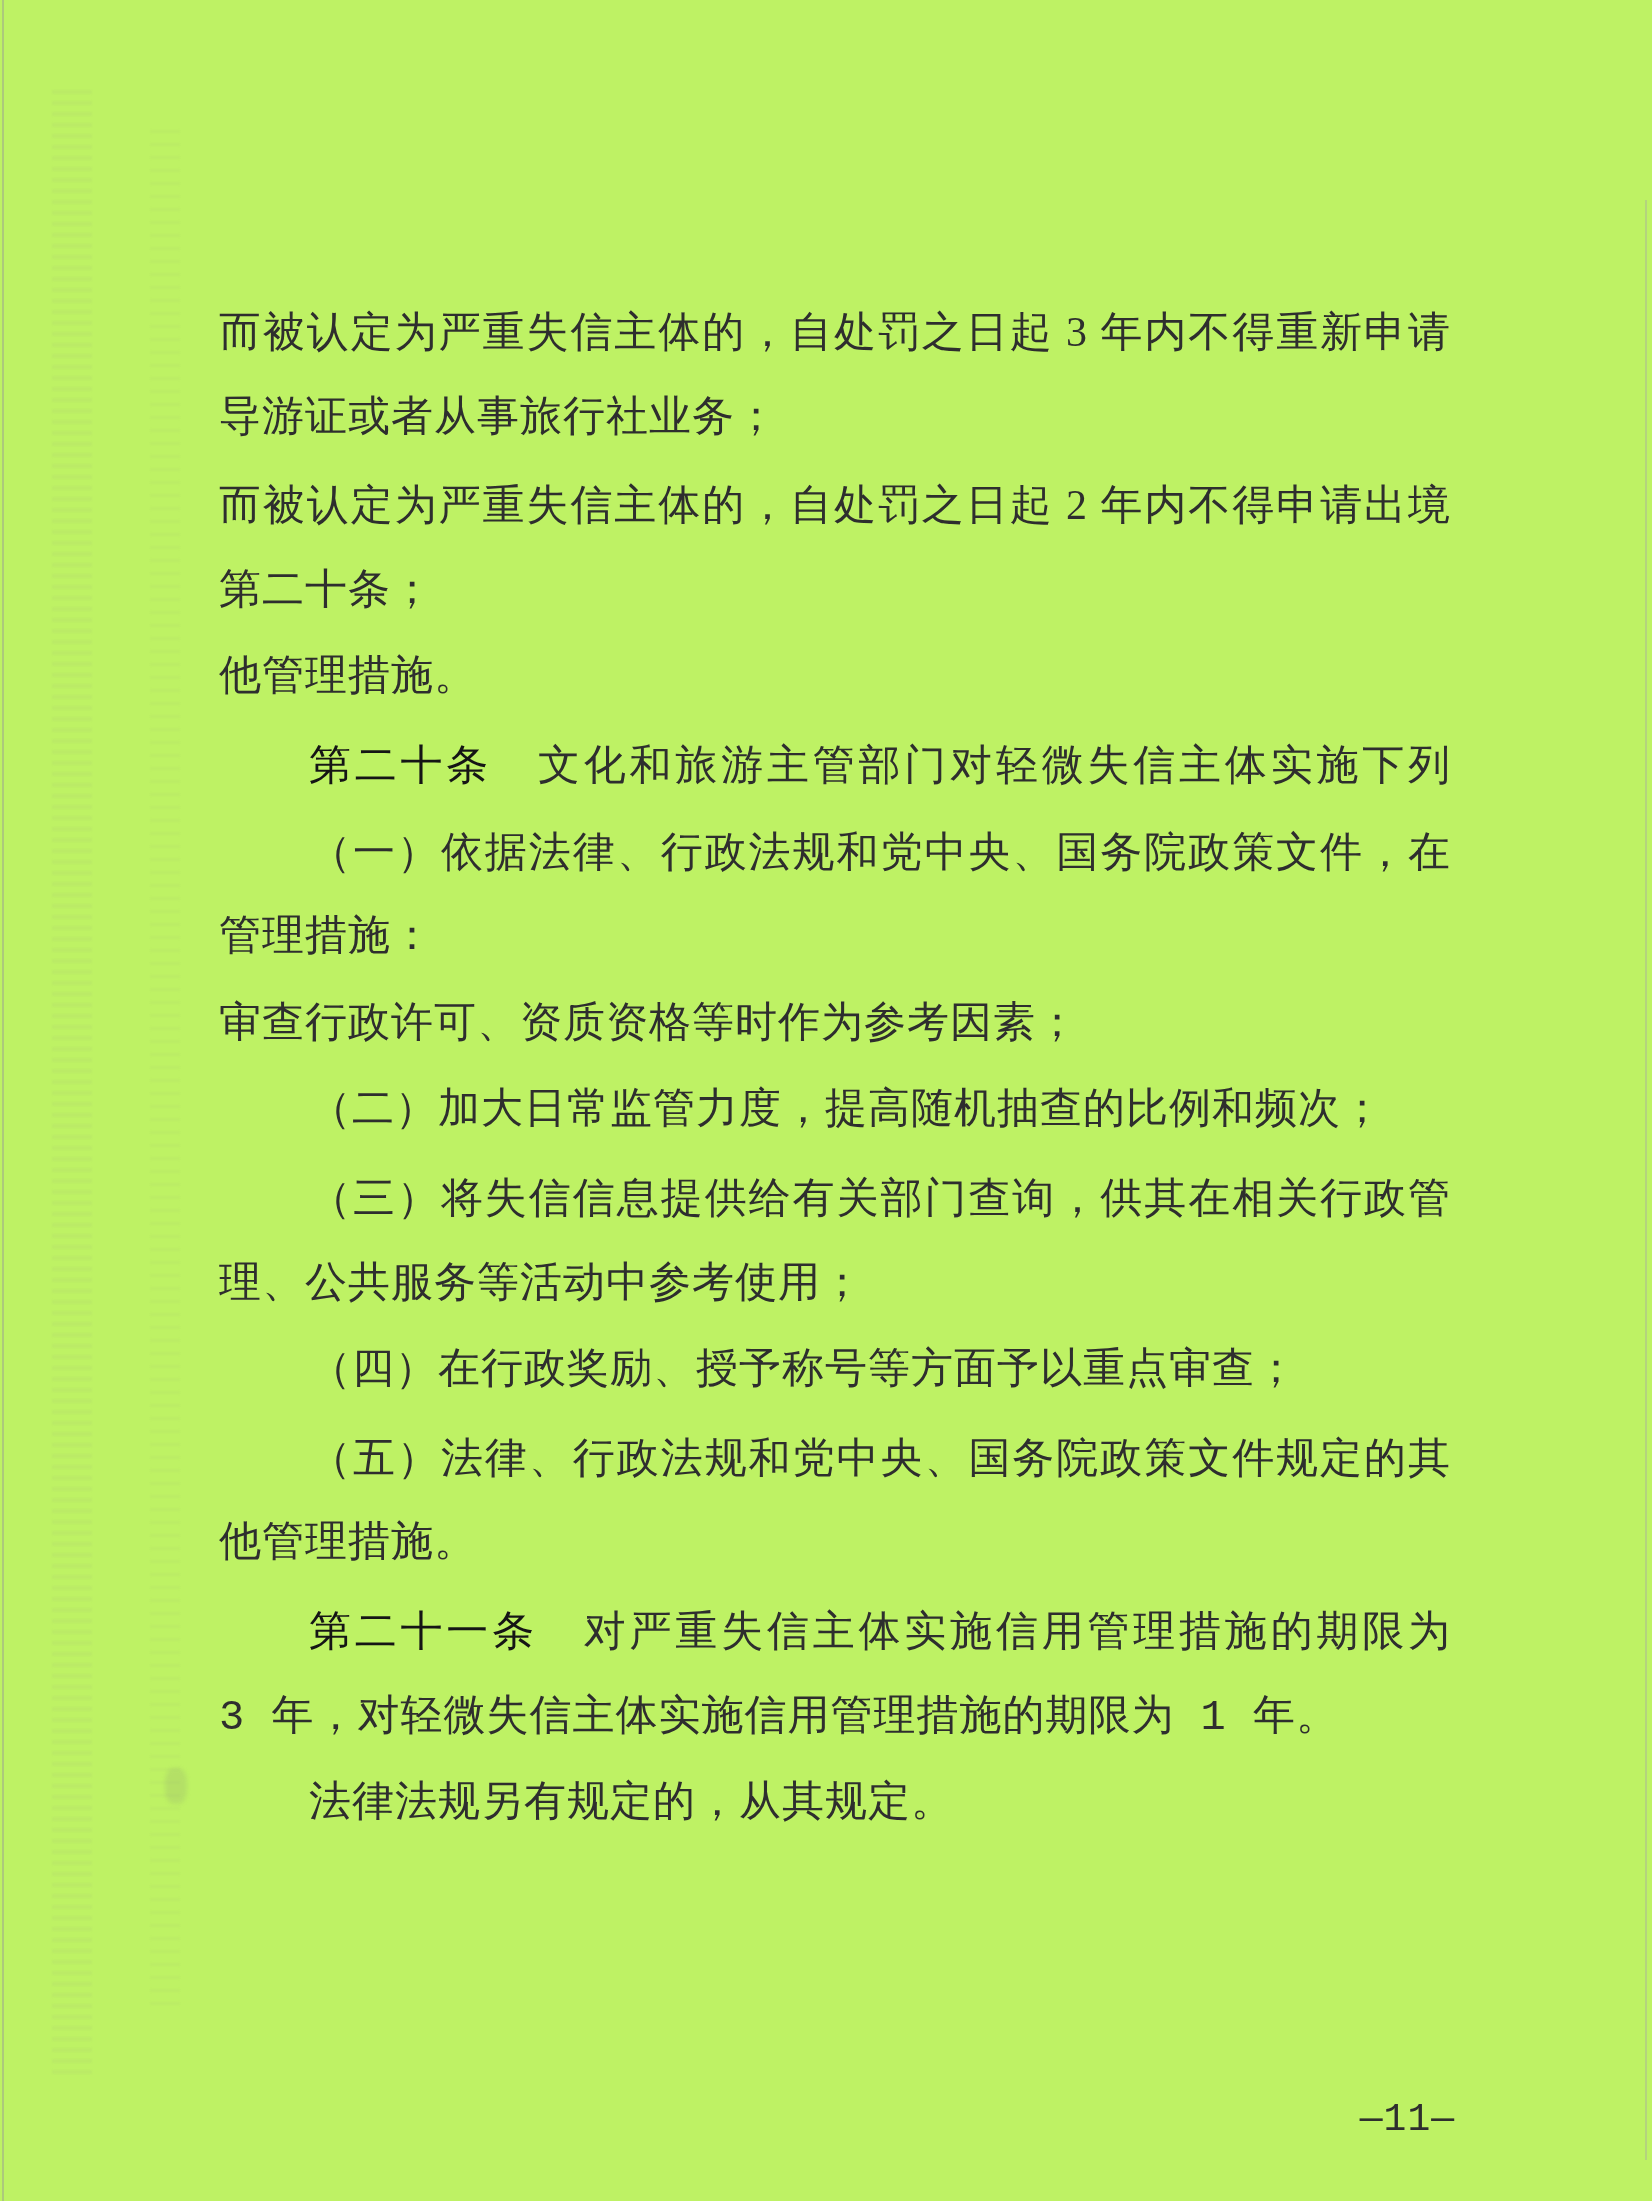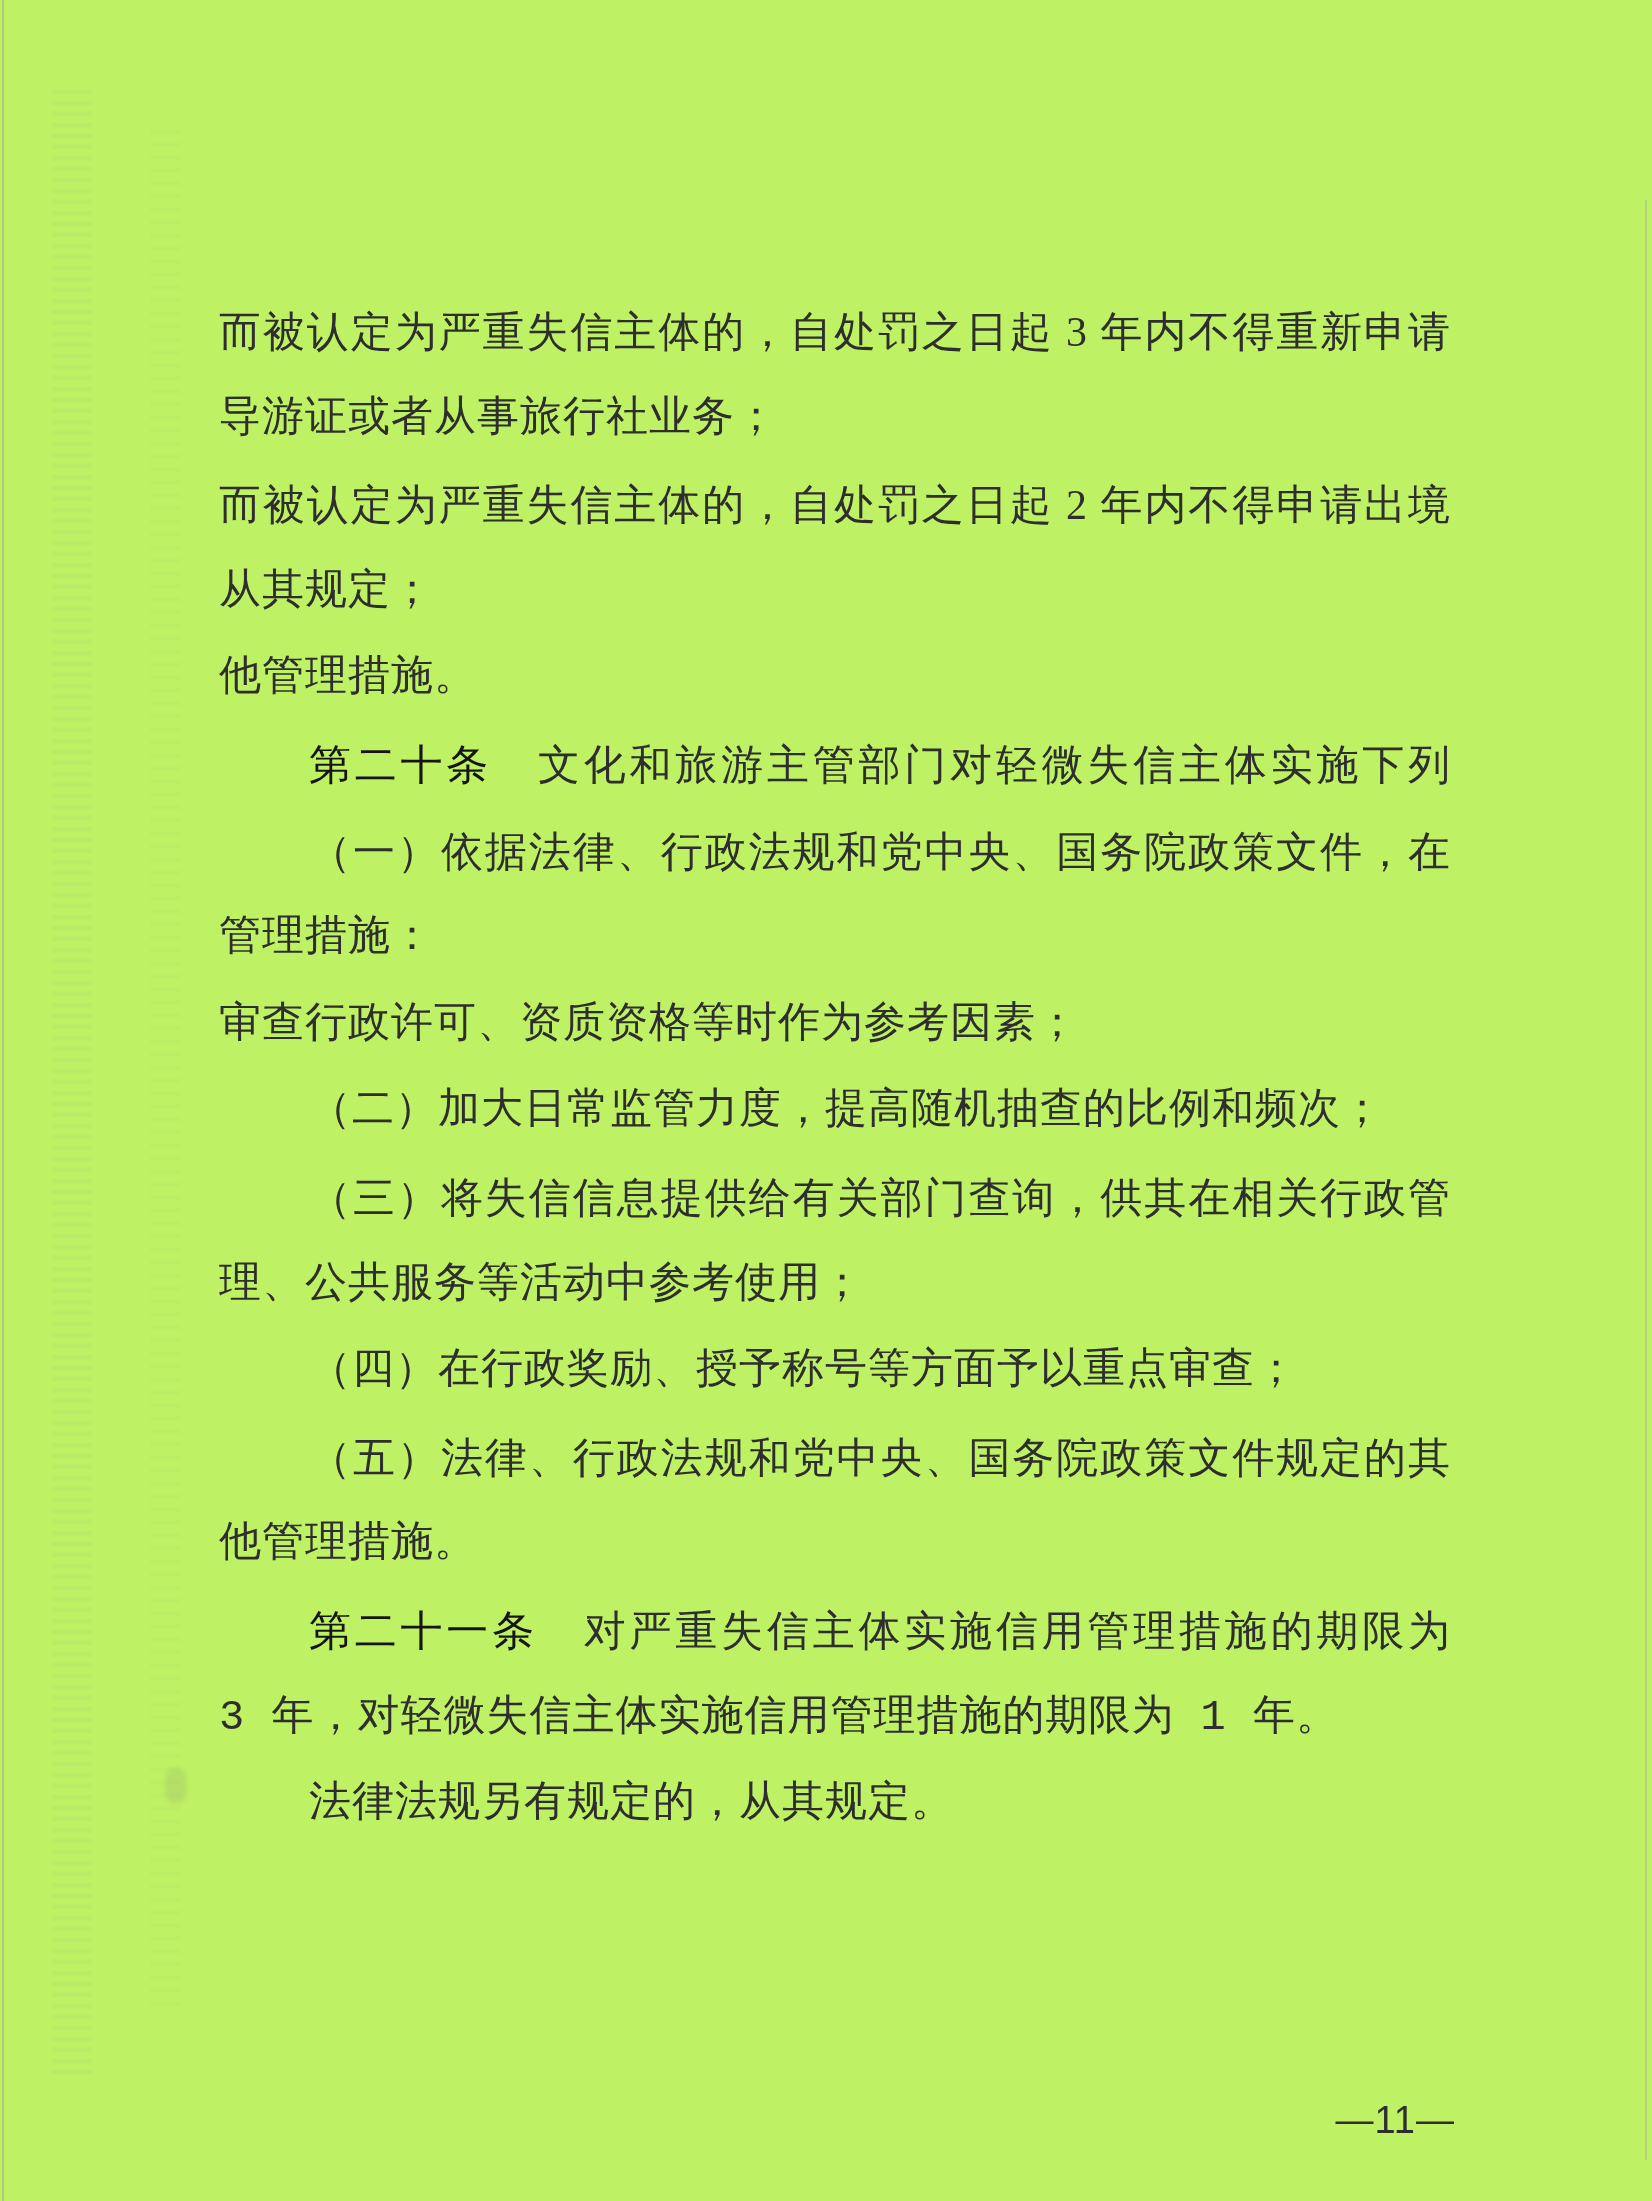--- a/index.html
+++ b/index.html
@@ -52,38 +52,38 @@
   .line.indent { text-indent:90px; }
   .article-no {
     font-weight:normal;
     color:#151515;
     font-family:"Liberation Sans","DejaVu Sans",sans-serif;
   }
   .page-number {
     position:absolute; right:197px; top:2096px;
     font-size:38px; line-height:48px; letter-spacing:1px;
     color:#2e2e2e;
-    font-family:Liberation Sans, sans-serif;
+    font-family:Liberation Mono, monospace;
   }
 </style>
 </head>
 <body>
 
 <div class="page">
   <div class="edge-left"></div>
   <div class="edge-right"></div>
   <div class="noise-a"></div>
   <div class="noise-b"></div>
   <div class="smudge"></div>
 
   <div class="doc-body">
       <div class="line fill">而被认定为严重失信主体的，自处罚之日起 3 年内不得重新申请</div>
       <div class="line nofill">导游证或者从事旅行社业务；</div>
       <div class="line fill">而被认定为严重失信主体的，自处罚之日起 2 年内不得申请出境</div>
-      <div class="line nofill">从其规定；</div>
+      <div class="line nofill">第二十条；</div>
       <div class="line nofill">他管理措施。</div>
       <div class="line fill indent"><span class="article-no">第二十条</span>　文化和旅游主管部门对轻微失信主体实施下列</div>
       <div class="line fill indent">（一）依据法律、行政法规和党中央、国务院政策文件，在</div>
       <div class="line nofill">管理措施：</div>
       <div class="line nofill">审查行政许可、资质资格等时作为参考因素；</div>
       <div class="line nofill indent">（二）加大日常监管力度，提高随机抽查的比例和频次；</div>
       <div class="line fill indent">（三）将失信信息提供给有关部门查询，供其在相关行政管</div>
       <div class="line nofill">理、公共服务等活动中参考使用；</div>
       <div class="line nofill indent">（四）在行政奖励、授予称号等方面予以重点审查；</div>
       <div class="line fill indent">（五）法律、行政法规和党中央、国务院政策文件规定的其</div>

